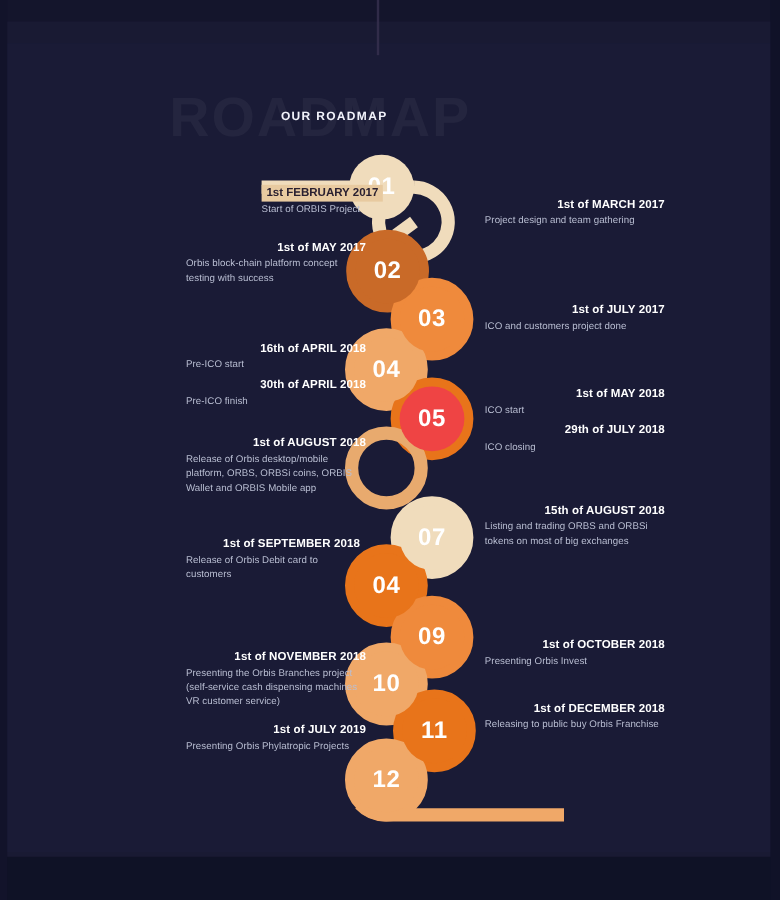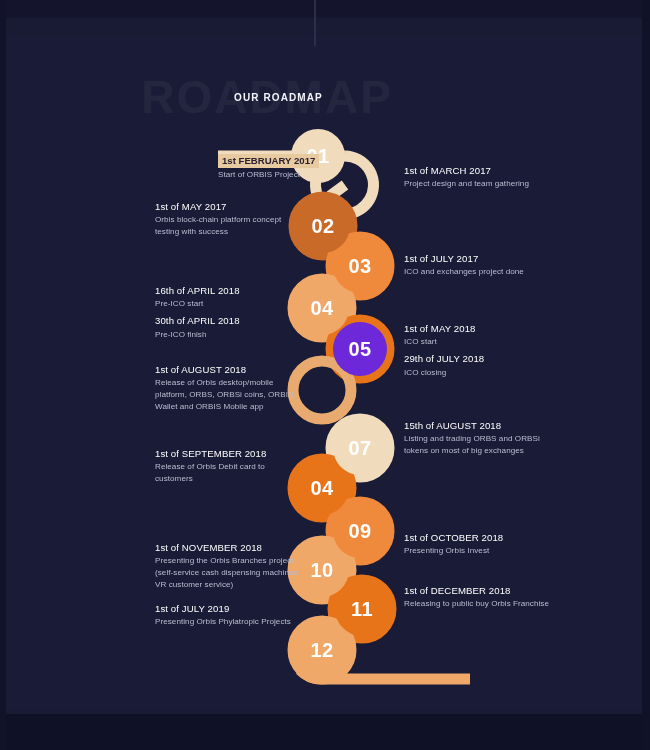--- a/index.html
+++ b/index.html
@@ -114,24 +114,25 @@
   
   .entry {
     position: absolute;
     width: 150px;
   }
   .entry.left  { text-align: left; }
   .entry.right { text-align: left; }
 
   .entry .date {
     font-size: 9.6px;
-    font-weight: normal;
+    font-weight: bold;
     color: #ffffff;
     line-height: 1.3;
     letter-spacing: .1px;
+    text-align: right;
   }
   .entry .desc {
     font-size: 8.1px;
     color: #b9bed2;
     line-height: 1.45;
     margin-top: 1px;
     letter-spacing: .05px;
   }
   .entry .date.second { margin-top: 5px; }
 
@@ -197,21 +198,21 @@
   </div>
   <div class="node" style="left:323px; top:226px; transform:translate(-50%,-50%); background:#c96a28;">
     <span>02</span>
   </div>
   <div class="node" style="left:360px; top:266px; transform:translate(-50%,-50%); background:#ef8a3c;">
     <span>03</span>
   </div>
   <div class="node" style="left:322px; top:308px; transform:translate(-50%,-50%); background:#f0a868;">
     <span>04</span>
   </div>
-  <div class="node" style="left:360px; top:349px; transform:translate(-50%,-50%); background:#6d28d9;">
+  <div class="node" style="left:360px; top:349px; transform:translate(-50%,-50%); background:#ef4444;">
     <span>05</span>
   </div>
   <div class="node" style="left:360px; top:448px; transform:translate(-50%,-50%); background:#f0dcbc;">
     <span>07</span>
   </div>
   <div class="node" style="left:322px; top:488px; transform:translate(-50%,-50%); background:#e8741a;">
     <span>04</span>
   </div>
   <div class="node" style="left:360px; top:531px; transform:translate(-50%,-50%); background:#ef8a3c;">
     <span>09</span>
@@ -236,21 +237,21 @@
     <div class="desc">Project design and team gathering</div>
   </div>
 
   <div class="entry left" style="left:155px; top:201px;">
     <div class="date">1st of MAY 2017</div>
     <div class="desc">Orbis block-chain platform concept testing with success</div>
   </div>
 
   <div class="entry right" style="left:404px; top:253px;">
     <div class="date">1st of JULY 2017</div>
-    <div class="desc">ICO and exchanges project done</div>
+    <div class="desc">ICO and customers project done</div>
   </div>
 
   <div class="entry left" style="left:155px; top:285px;">
     <div class="date">16th of APRIL 2018</div>
     <div class="desc">Pre-ICO start</div>
     <div class="date second">30th of APRIL 2018</div>
     <div class="desc">Pre-ICO finish</div>
   </div>
 
   <div class="entry right" style="left:404px; top:323px;">

